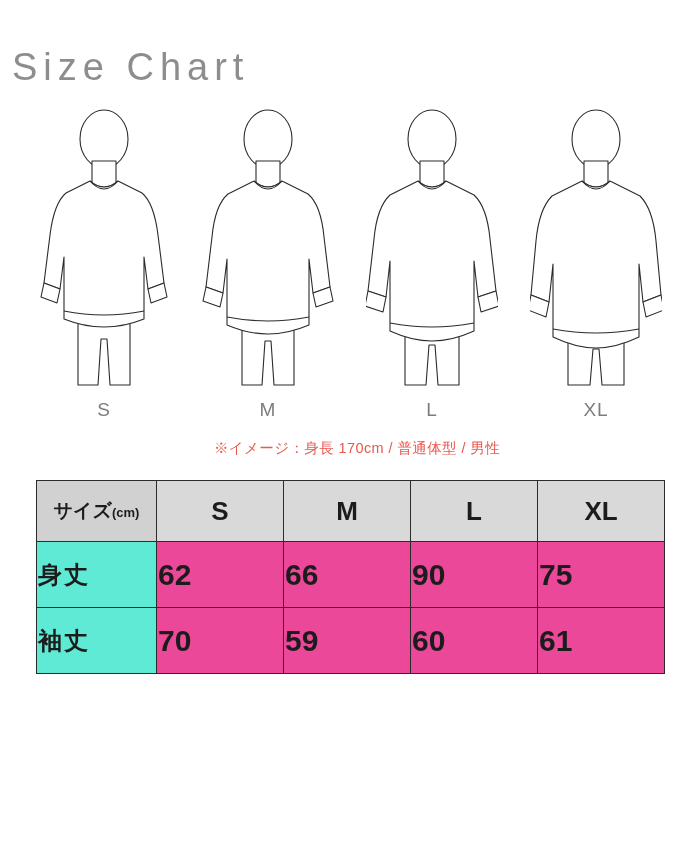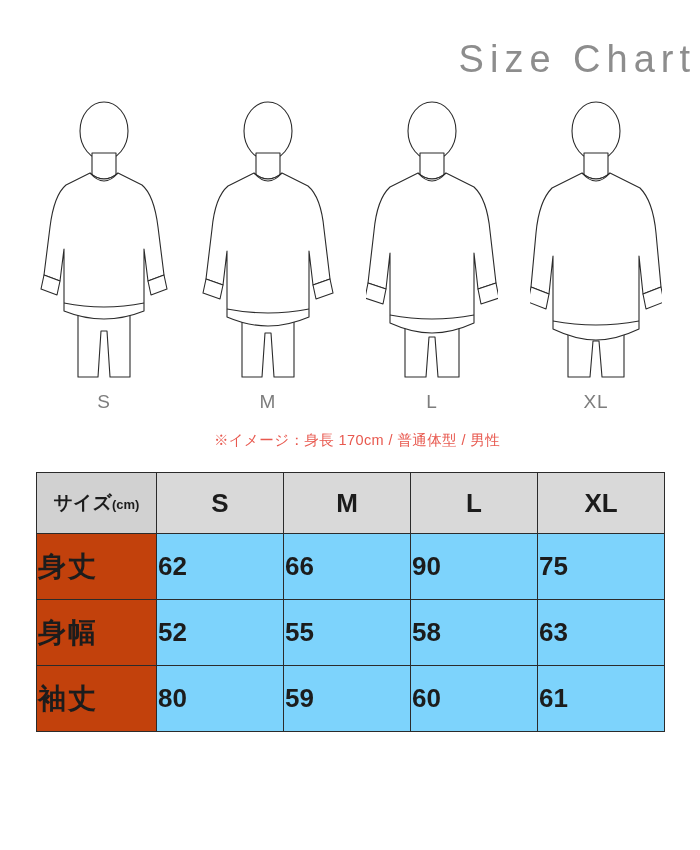--- a/index.html
+++ b/index.html
@@ -15,26 +15,26 @@
   }
   .page {
     position: relative;
     width: 700px;
     height: 850px;
     box-sizing: border-box;
   }
 
   
   .title {
-    text-align: right;
+    text-align: left;
     font-size: 38px;
     letter-spacing: 6px;
     color: #8d8d8d;
     font-weight: normal;
-    margin: 4px;
+    margin: 12px;
     padding-top: 34px;
     font-family: "Liberation Sans", sans-serif;
   }
 
   
   .figures {
     display: flex;
     justify-content: center;
     align-items: flex-end;
     gap: 24px;
@@ -91,26 +91,26 @@
     font-size: 19px;
     background: #d1d1d1;
     letter-spacing: 0px;
   }
   .hdr-row th.corner .unit {
     font-size: 13px;
     font-weight: bold;
   }
   tbody tr td {
     height: 63px;
-    font-size: 26px;
-    background: #7dd3fc;
+    font-size: 30px;
+    background: #ec4899;
   }
   tbody tr td.rowhead {
-    background: #c2410c;
-    font-size: 28px;
+    background: #5eead4;
+    font-size: 24px;
     letter-spacing: 2px;
   }
   col.c0 { width: 120px; }
   col.c1, col.c2, col.c3, col.c4 { width: 127px; }
 </style>
 </head>
 <body>
 
 <div class="page">
 
@@ -213,29 +213,22 @@
       </thead>
       <tbody>
         <tr>
           <td class="rowhead">身丈</td>
           <td>62</td>
           <td>66</td>
           <td>90</td>
           <td>75</td>
         </tr>
         <tr>
-          <td class="rowhead">身幅</td>
-          <td>52</td>
-          <td>55</td>
-          <td>58</td>
-          <td>63</td>
-        </tr>
-        <tr>
           <td class="rowhead">袖丈</td>
-          <td>80</td>
+          <td>70</td>
           <td>59</td>
           <td>60</td>
           <td>61</td>
         </tr>
       </tbody>
     </table>
   </div>
 
 </div>
 

